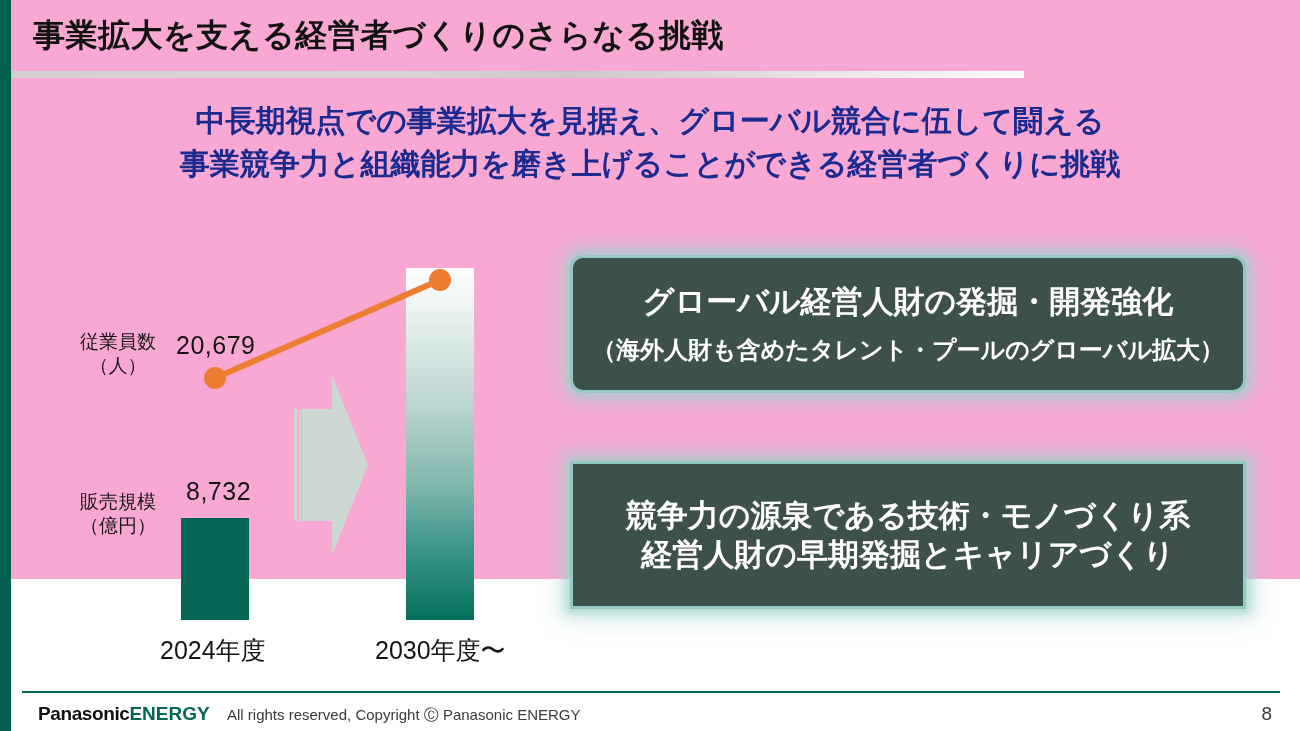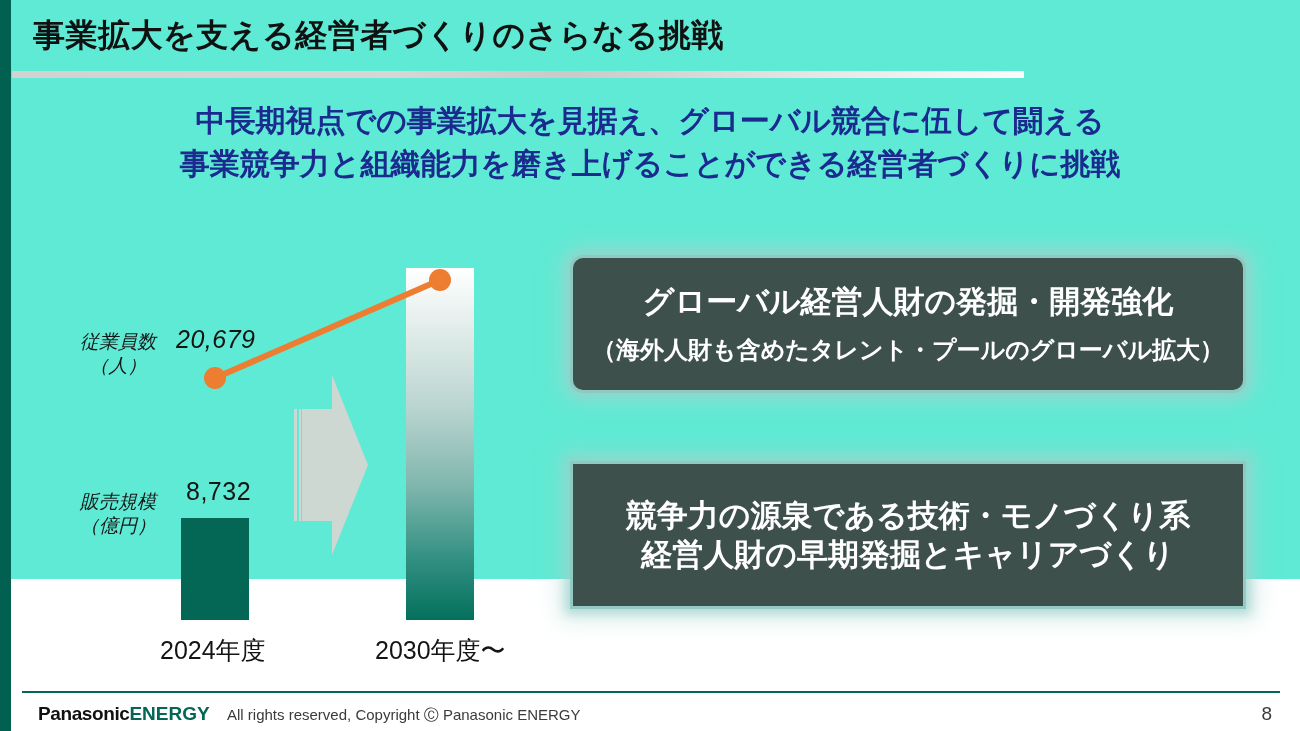--- a/index.html
+++ b/index.html
@@ -12,21 +12,21 @@
     background: #ffffff;
     font-family: "Liberation Sans", "DejaVu Sans", sans-serif;
     overflow: hidden;
     position: relative;
   }
   .slide {
     position: absolute;
     inset: 0;
     width: 1300px;
     height: 579px;
-    background: #5eead4;
+    background: #f9a8d4;
   }
 
   
   .left-accent {
     position: absolute;
     left: 0;
     top: 0;
     width: 11px;
     height: 731px;
     background: #026050;
@@ -78,34 +78,33 @@
     width: 540px;
     height: 420px;
   }
   .axis-label {
     position: absolute;
     text-align: center;
     font-size: 19px;
     color: #161616;
     line-height: 1.28;
     white-space: nowrap;
-    font-style: italic;
   }
   .axis-label .l2 { display: block; }
   .label-employees { left: 48px; top: 90px; width: 140px; }
   .label-sales     { left: 48px; top: 250px; width: 140px; }
 
   .value-label {
     position: absolute;
     font-size: 25px;
     color: #141414;
     letter-spacing: 0.5px;
     white-space: nowrap;
   }
-  .value-employees { left: 176px; top: 85px; font-style: italic; }
+  .value-employees { left: 176px; top: 91px; }
   .value-sales     { left: 186px; top: 237px; }
 
   .bar-2024 {
     position: absolute;
     left: 181px;
     top: 278px;
     width: 68px;
     height: 102px;
     background: #046655;
   }

